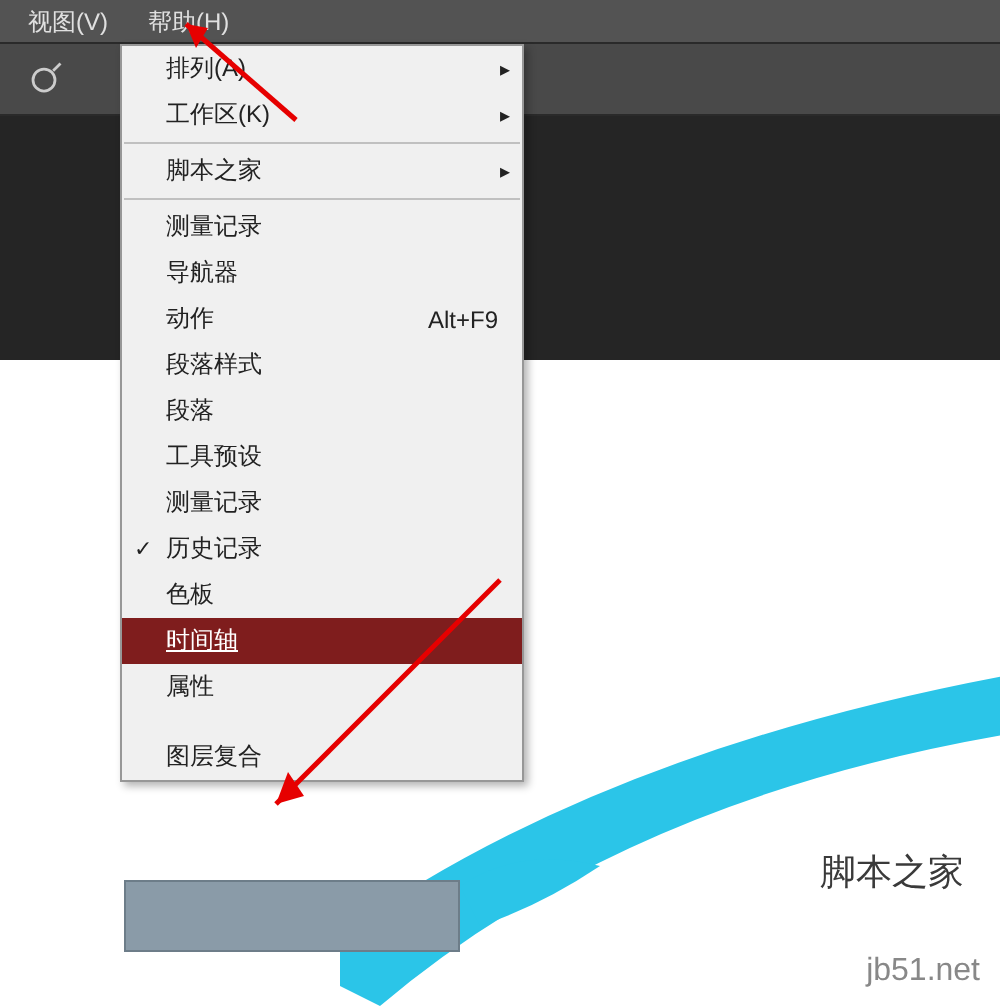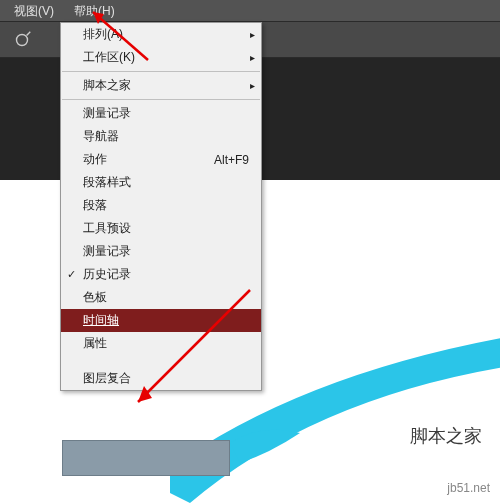--- a/index.html
+++ b/index.html
@@ -7,21 +7,21 @@
 .menubar { height: 22px; background: #535353; display: flex; align-items: flex-start; padding-left: 4px; border-bottom: 1px solid #2a2a2a; }
 .menubar-item { color: #e0e0e0; font-size: 12px; padding: 3px 10px; cursor: pointer; }
 .menubar-item.active { background: #6a6a6a; }
 .toolbar { height: 36px; background: #494949; display: flex; align-items: center; padding-left: 10px; gap: 140px; border-bottom: 1px solid #2a2a2a; }
 .tool-icon { width: 24px; height: 24px; display: flex; align-items: center; justify-content: center; }
 .tool-icon svg { stroke: #ccc; fill: none; stroke-width: 1.5; }
 .dark-strip { height: 122px; background: #252525; }
 .canvas { position: absolute; top: 180px; left: 0; right: 0; bottom: 0; background: #fff; }
 .swoosh { position: absolute; right: -30px; bottom: -10px; width: 360px; height: 200px; }
 .swoosh path { fill: #2bc5e8; }
-.watermark { position: absolute; right: 10px; bottom: 8px; font-size: 12px; color: #888; }
+.watermark { position: absolute; right: 10px; bottom: 8px; font-size: 16px; color: #888; }
 .dropdown { position: absolute; top: 22px; left: 60px; width: 202px; background: #f0f0f0; border: 1px solid #979797; box-shadow: 2px 2px 4px rgba(0,0,0,0.3); z-index: 10; }
 .menu-item { display: flex; align-items: center; font-size: 12px; color: #222; padding: 3px 8px 3px 22px; position: relative; cursor: pointer; }
 .menu-item.highlight { background: #7f1d1d; color: #fff; text-decoration: underline; }
 .menu-item .shortcut { position: absolute; right: 12px; }
 .menu-item .submenu-arrow { position: absolute; right: 6px; font-size: 10px; }
 .menu-item .check { position: absolute; left: 6px; font-size: 11px; }
 .divider { height: 1px; background: #c0c0c0; margin: 2px 1px; }
 .arrow-red { position: absolute; z-index: 20; pointer-events: none; }
 .arrow-red line { stroke: #e60000; stroke-width: 2.5; }
 .arrow-red polygon { fill: #e60000; }

